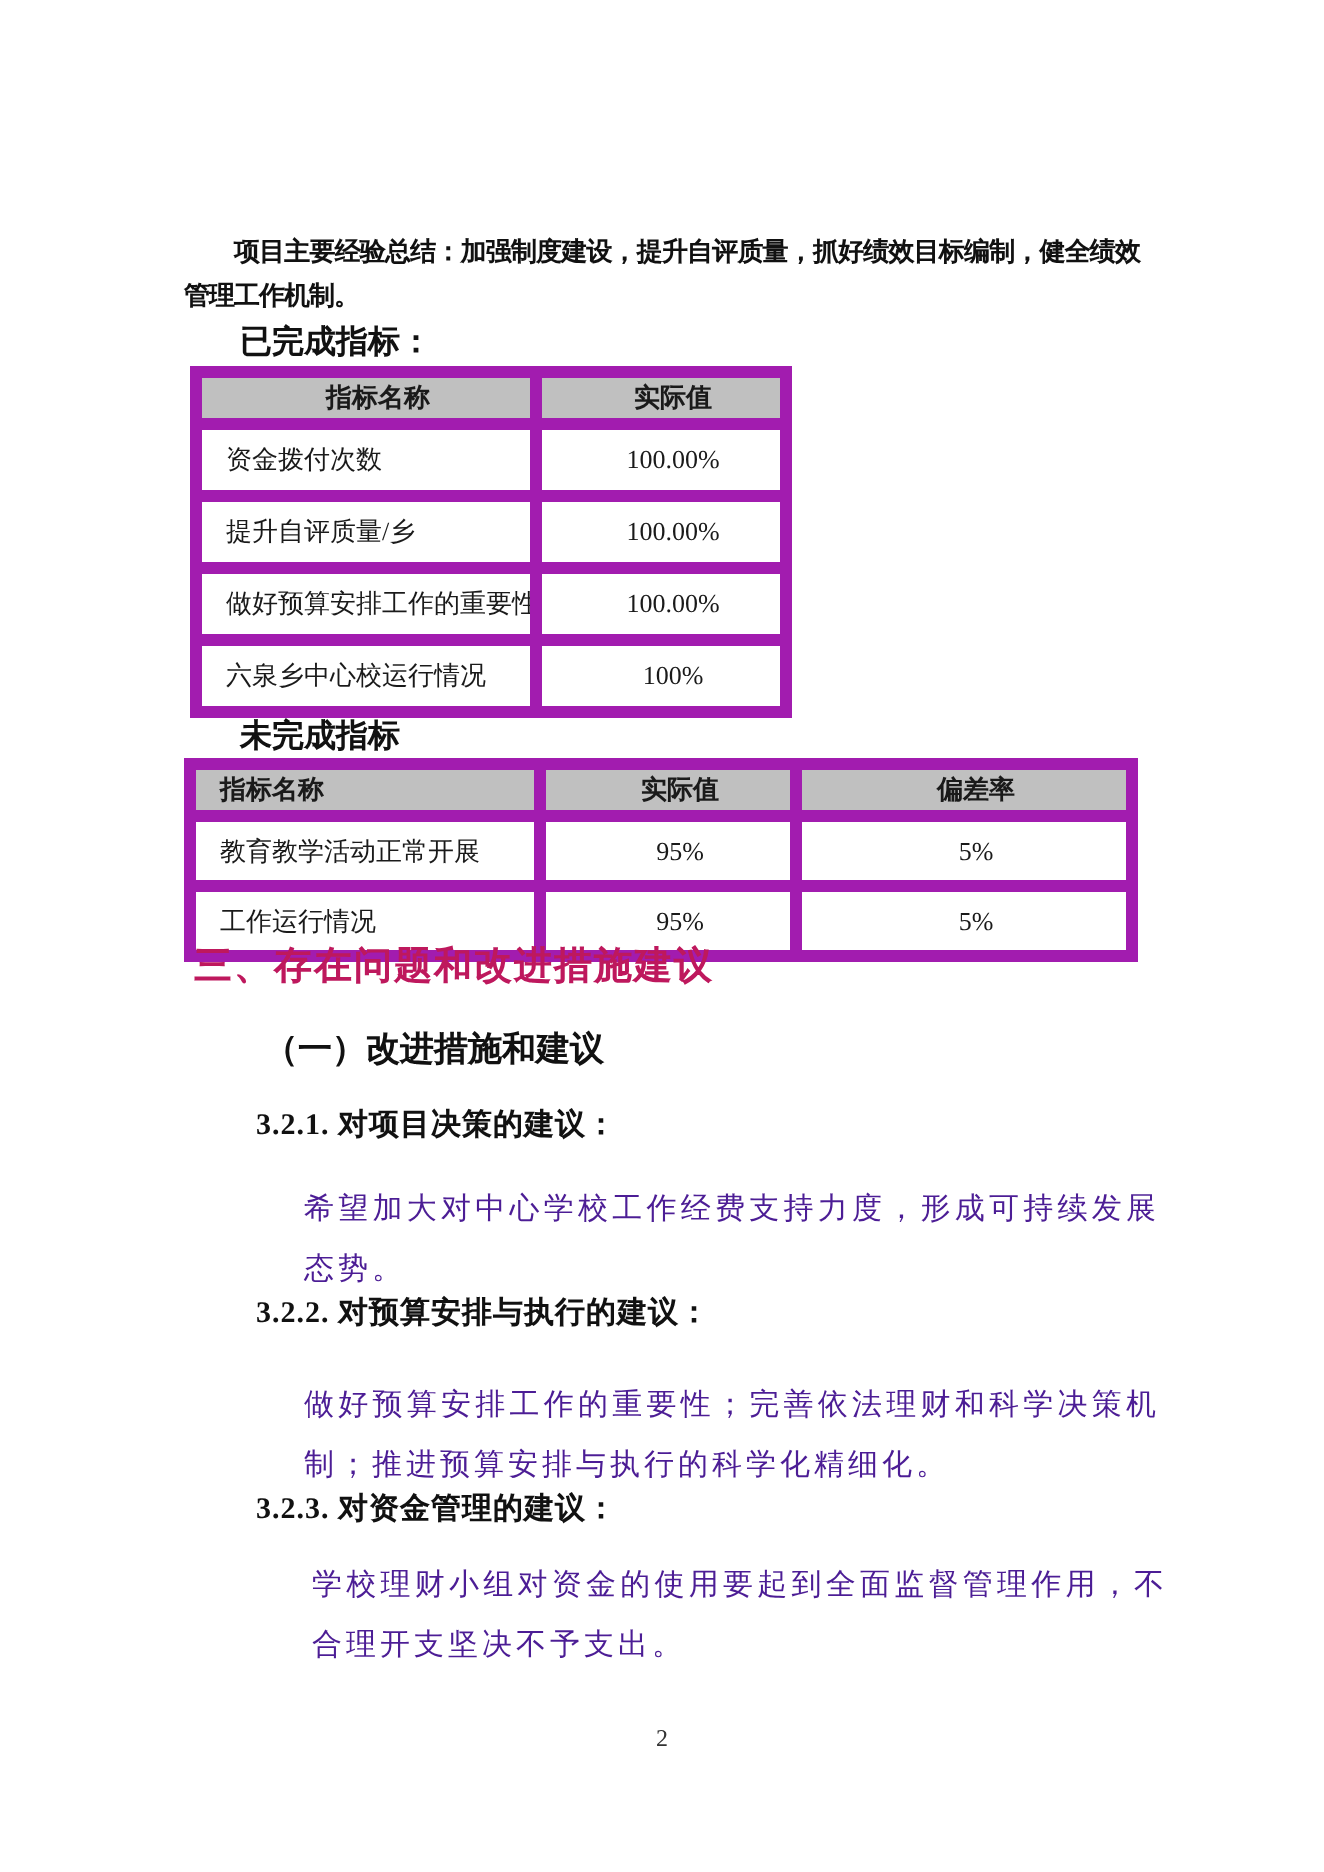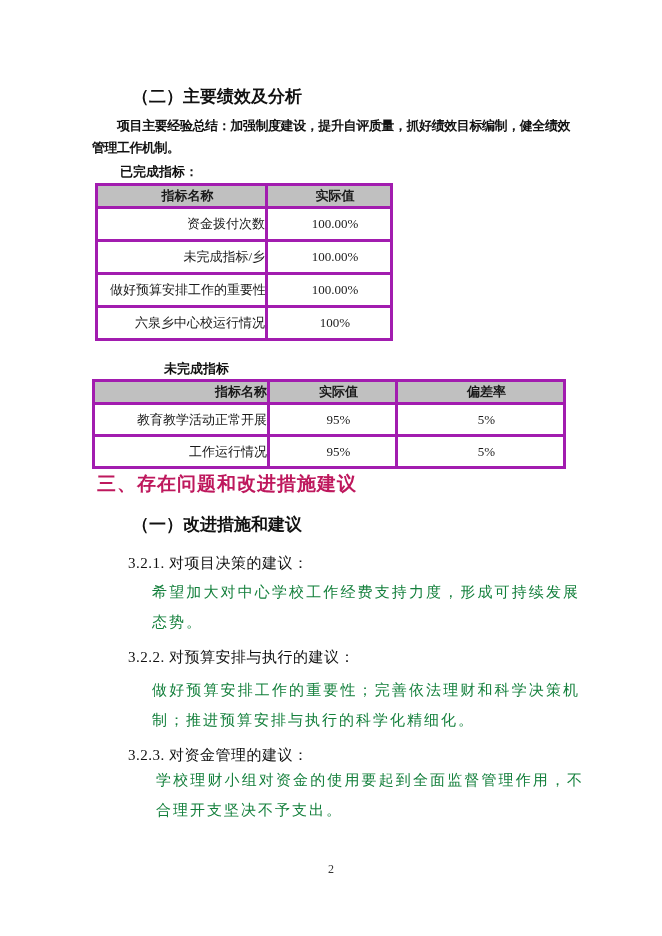--- a/index.html
+++ b/index.html
@@ -10,53 +10,52 @@
   }
   .abs{position:absolute;}
   .h-sub{
     font-size:17px;font-weight:bold;line-height:22px;
     font-family:"Liberation Serif","DejaVu Serif",serif;
   }
   .summary{
     width:478px;font-size:13px;font-weight:bold;line-height:21.5px;
     letter-spacing:-0.5px;text-indent:25px;text-align:justify;word-break:break-all;
   }
-  .tbl-label{font-size:13px;font-weight:bold;line-height:17px;}
+  .tbl-label{font-size:16px;font-weight:bold;line-height:17px;}
   table.doc{
     border-collapse:collapse;table-layout:fixed;
     border:2px solid #1a1a1a;font-size:13px;color:#1a1a1a;
   }
   table.doc td,table.doc th{
-    border:3px solid #a21caf;padding:0 0 0 12px;vertical-align:middle;
+    border:6px solid #a21caf;padding:0 0 0 12px;vertical-align:middle;
     font-family:"Liberation Serif","DejaVu Serif",serif;overflow:hidden;white-space:nowrap;
   }
   table.doc thead td{height:20px;font-weight:bold;}
   .hdr-bg{background:#c0c0c0;}
   table.doc tbody td{height:30px;font-weight:normal;}
   #table2.doc tbody td{height:29px;margin-top:44px;}
-  .cell-left{text-align:right;padding-left:8px;}
+  .cell-left{text-align:left;padding-left:8px;}
   .cell-center{text-align:center;}
   .h-main{
     font-size:19px;line-height:24px;font-weight:bold;
     font-family:"Liberation Sans","DejaVu Sans",sans-serif;color:#be185d;
     letter-spacing:1px;
   }
-  .item-title{font-size:15px;font-weight:normal;line-height:19px;letter-spacing:0.5px;}
+  .item-title{font-size:15px;font-weight:bold;line-height:19px;letter-spacing:0.5px;}
   .item-body{
     width:428px;font-size:15px;line-height:30px;letter-spacing:2px;
-    text-align:justify;word-break:break-all;color:#15803d;
+    text-align:justify;word-break:break-all;color:#4c1d95;margin-top:13px;
   }
   .page-num{width:662px;text-align:center;font-size:12px;color:#333;}
 </style>
 </head>
 <body>
 
 <div id="page">
 
-  <div class="abs h-sub" style="left:132px;top:86px;">（二）主要绩效及分析</div>
 
   <div class="abs summary" style="left:92px;top:115px;">项目主要经验总结：加强制度建设，提升自评质量，抓好绩效目标编制，健全绩效管理工作机制。</div>
 
   <div class="abs tbl-label" style="left:120px;top:163px;">已完成指标：</div>
 
   <table id="table1" class="abs doc" style="left:95px;top:183px;width:295px;">
     <colgroup>
         <col style="width:170px">
         <col style="width:125px">
       </colgroup>
@@ -65,35 +64,35 @@
           <td class="hdr-bg cell-center">指标名称</td>
           <td class="hdr-bg cell-center">实际值</td>
         </tr>
       </thead>
       <tbody>
         <tr>
           <td class="cell-left">资金拨付次数</td>
           <td class="cell-center">100.00%</td>
         </tr>
         <tr>
-          <td class="cell-left">未完成指标/乡</td>
+          <td class="cell-left">提升自评质量/乡</td>
           <td class="cell-center">100.00%</td>
         </tr>
         <tr>
           <td class="cell-left">做好预算安排工作的重要性</td>
           <td class="cell-center">100.00%</td>
         </tr>
         <tr>
           <td class="cell-left">六泉乡中心校运行情况</td>
           <td class="cell-center">100%</td>
         </tr>
       </tbody>
     </table>
 
-  <div class="abs tbl-label" style="left:120px;top:360px;margin-left:44px;">未完成指标</div>
+  <div class="abs tbl-label" style="left:120px;top:360px;">未完成指标</div>
 
   <table id="table2" class="abs doc" style="left:92px;top:379px;width:471px;">
     <colgroup>
         <col style="width:175px">
         <col style="width:128px">
         <col style="width:168px">
       </colgroup>
   <thead>
         <tr>
           <td class="hdr-bg cell-left">指标名称</td>

